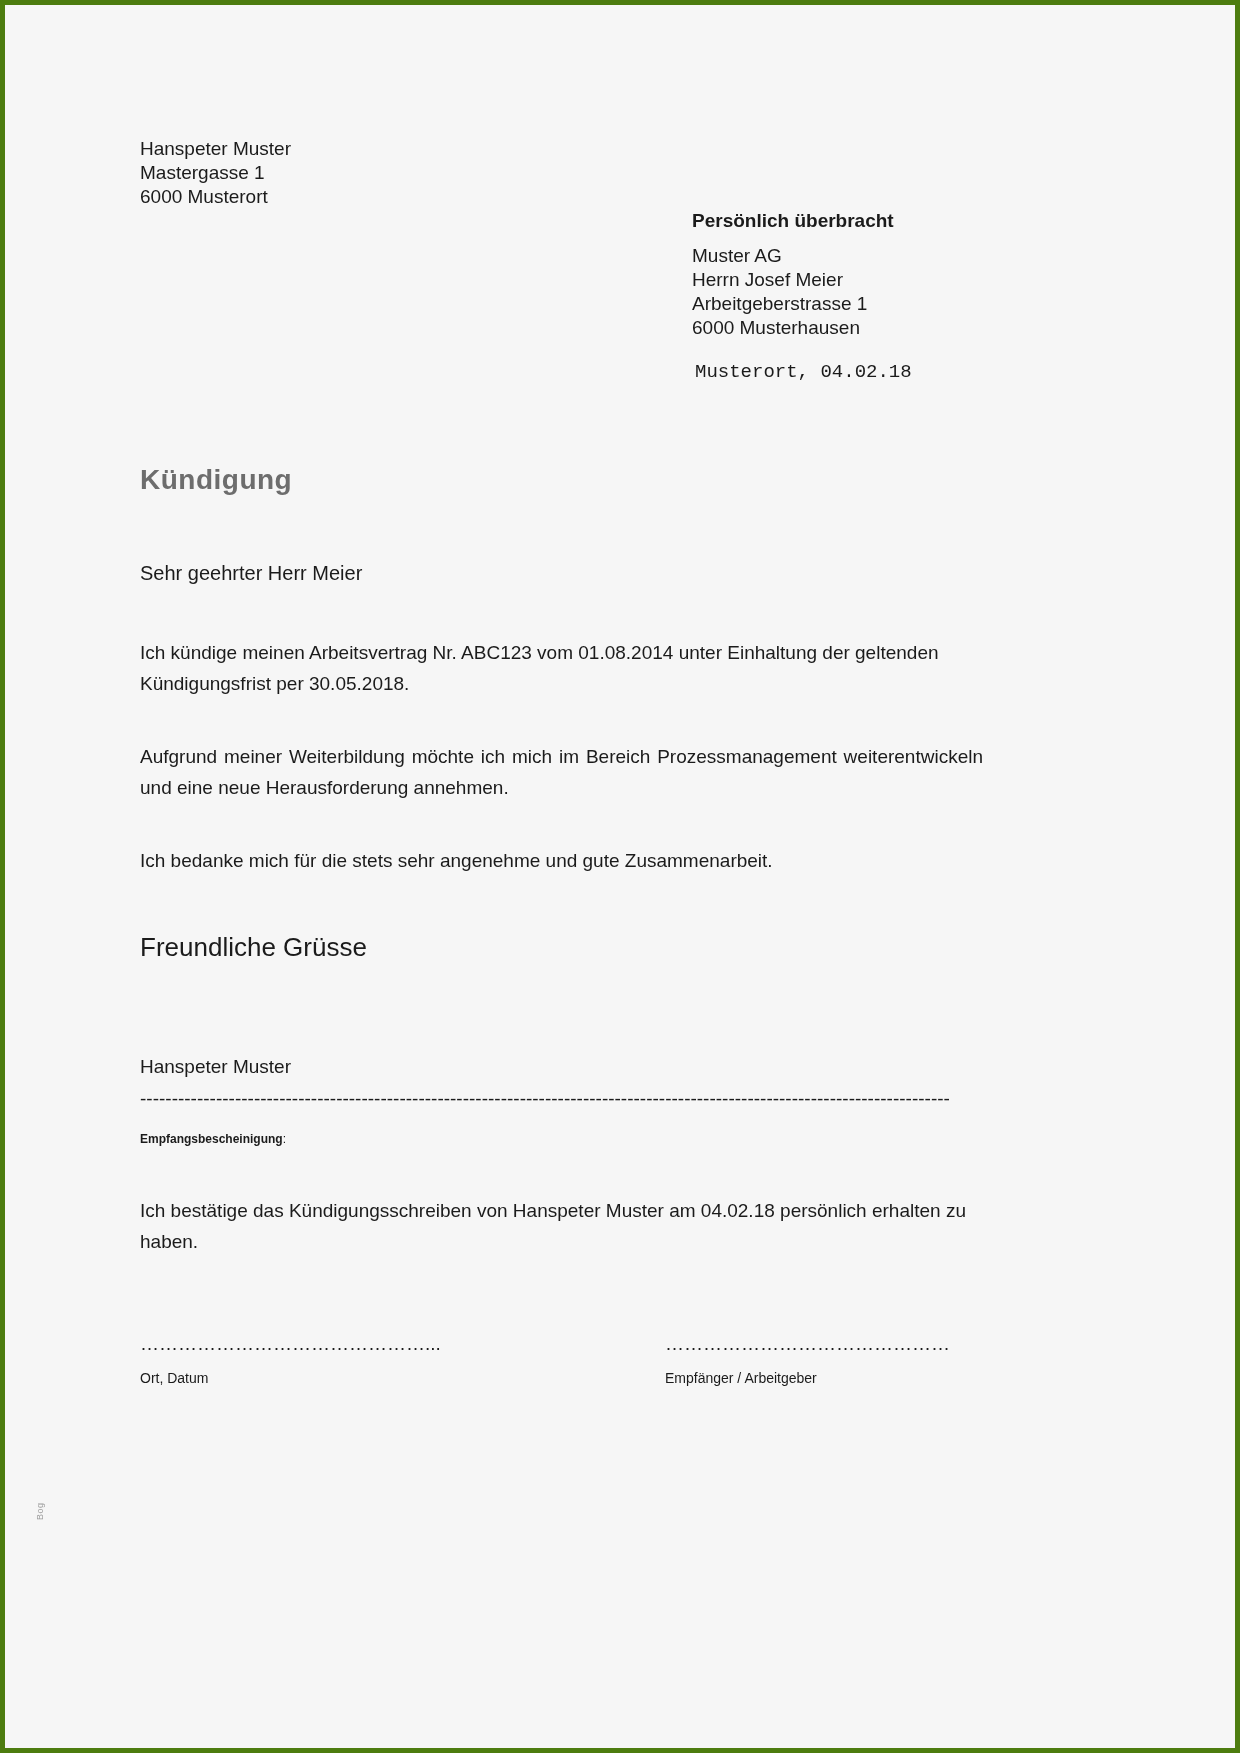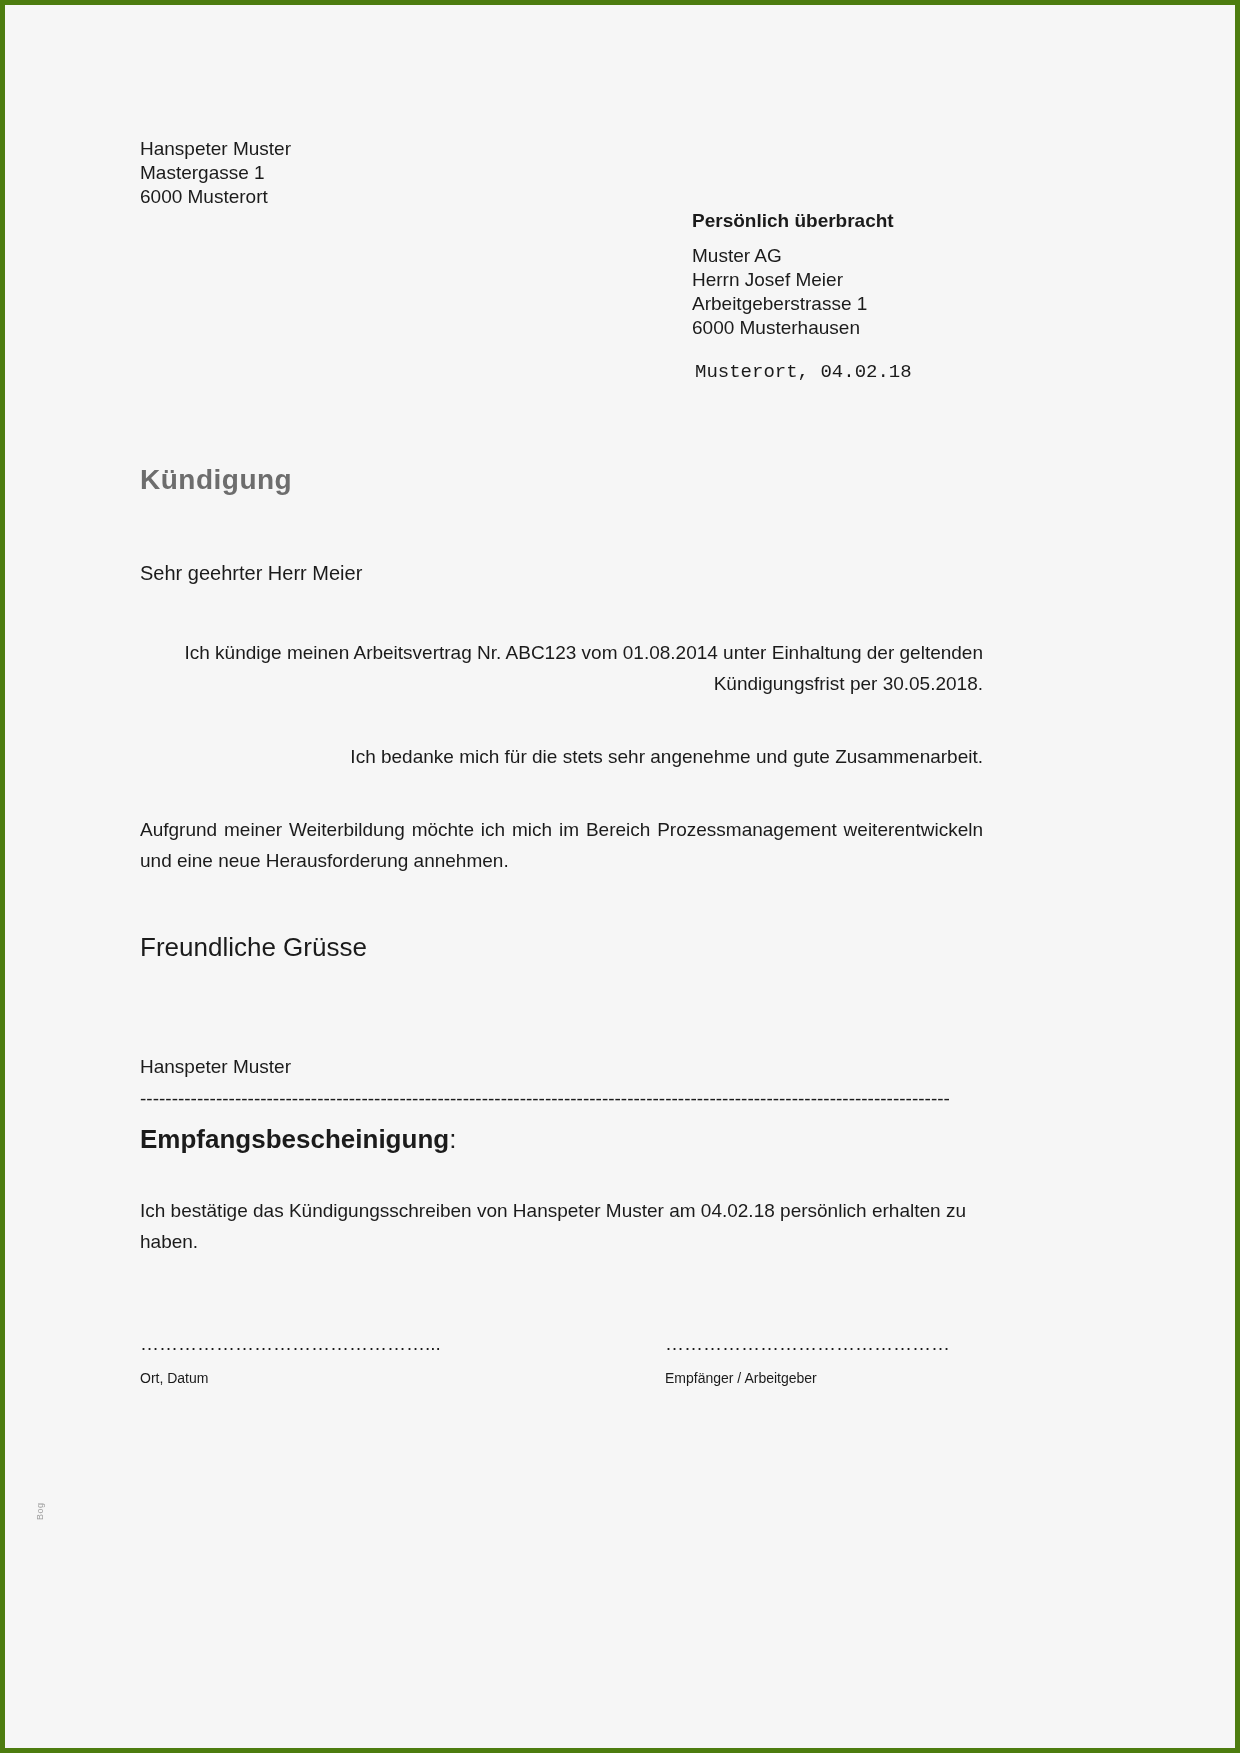--- a/index.html
+++ b/index.html
@@ -55,21 +55,20 @@
   .salutation {
     margin-top: 62px;
     font-size: 20px;
     line-height: 31px;
   }
 
   .para {
     font-size: 19px;
     line-height: 31px;
     width: 843px;
-    text-align: right;
   }
   .para.justified { text-align: justify; }
   .p1 { margin-top: 48px; }
   .p2 { margin-top: 42px; }
   .p3 { margin-top: 42px; }
 
   .closing {
     margin-top: 56px;
     font-size: 26px;
     line-height: 31px;
@@ -86,21 +85,21 @@
     width: 810px;
     font-size: 19px;
     line-height: 26px;
     white-space: nowrap;
     overflow: hidden;
     color: #1b1b1b;
   }
 
   .receipt-heading {
     margin-top: 12px;
-    font-size: 26px;
+    font-size: 12px;
     line-height: 31px;
   }
   .receipt-heading .bold { font-weight: bold; }
 
   .receipt-body {
     margin-top: 40px;
     font-size: 19px;
     line-height: 31px;
     width: 843px;
   }
@@ -156,23 +155,23 @@
     </div>
 
     <div class="date-line">Musterort, 04.02.18</div>
 
     <div class="doc-title">Kündigung</div>
 
     <div class="salutation">Sehr geehrter Herr Meier</div>
 
     <p class="para p1">Ich kündige meinen Arbeitsvertrag Nr. ABC123 vom 01.08.2014 unter Einhaltung der geltenden Kündigungsfrist per 30.05.2018.</p>
 
+    <p class="para p2 justified">Aufgrund meiner Weiterbildung möchte ich mich im Bereich Prozessmanagement weiterentwickeln und eine neue Herausforderung annehmen.</p>
+
     <p class="para p3">Ich bedanke mich für die stets sehr angenehme und gute Zusammenarbeit.</p>
-
-    <p class="para p2 justified">Aufgrund meiner Weiterbildung möchte ich mich im Bereich Prozessmanagement weiterentwickeln und eine neue Herausforderung annehmen.</p>
 
     <div class="closing">Freundliche Grüsse</div>
 
     <div class="signature-name">Hanspeter Muster</div>
 
     <div class="dash-separator">--------------------------------------------------------------------------------------------------------------------------------------</div>
 
     <div class="receipt-heading">
       <span class="bold">Empfangsbescheinigung</span><span>:</span>
     </div>

